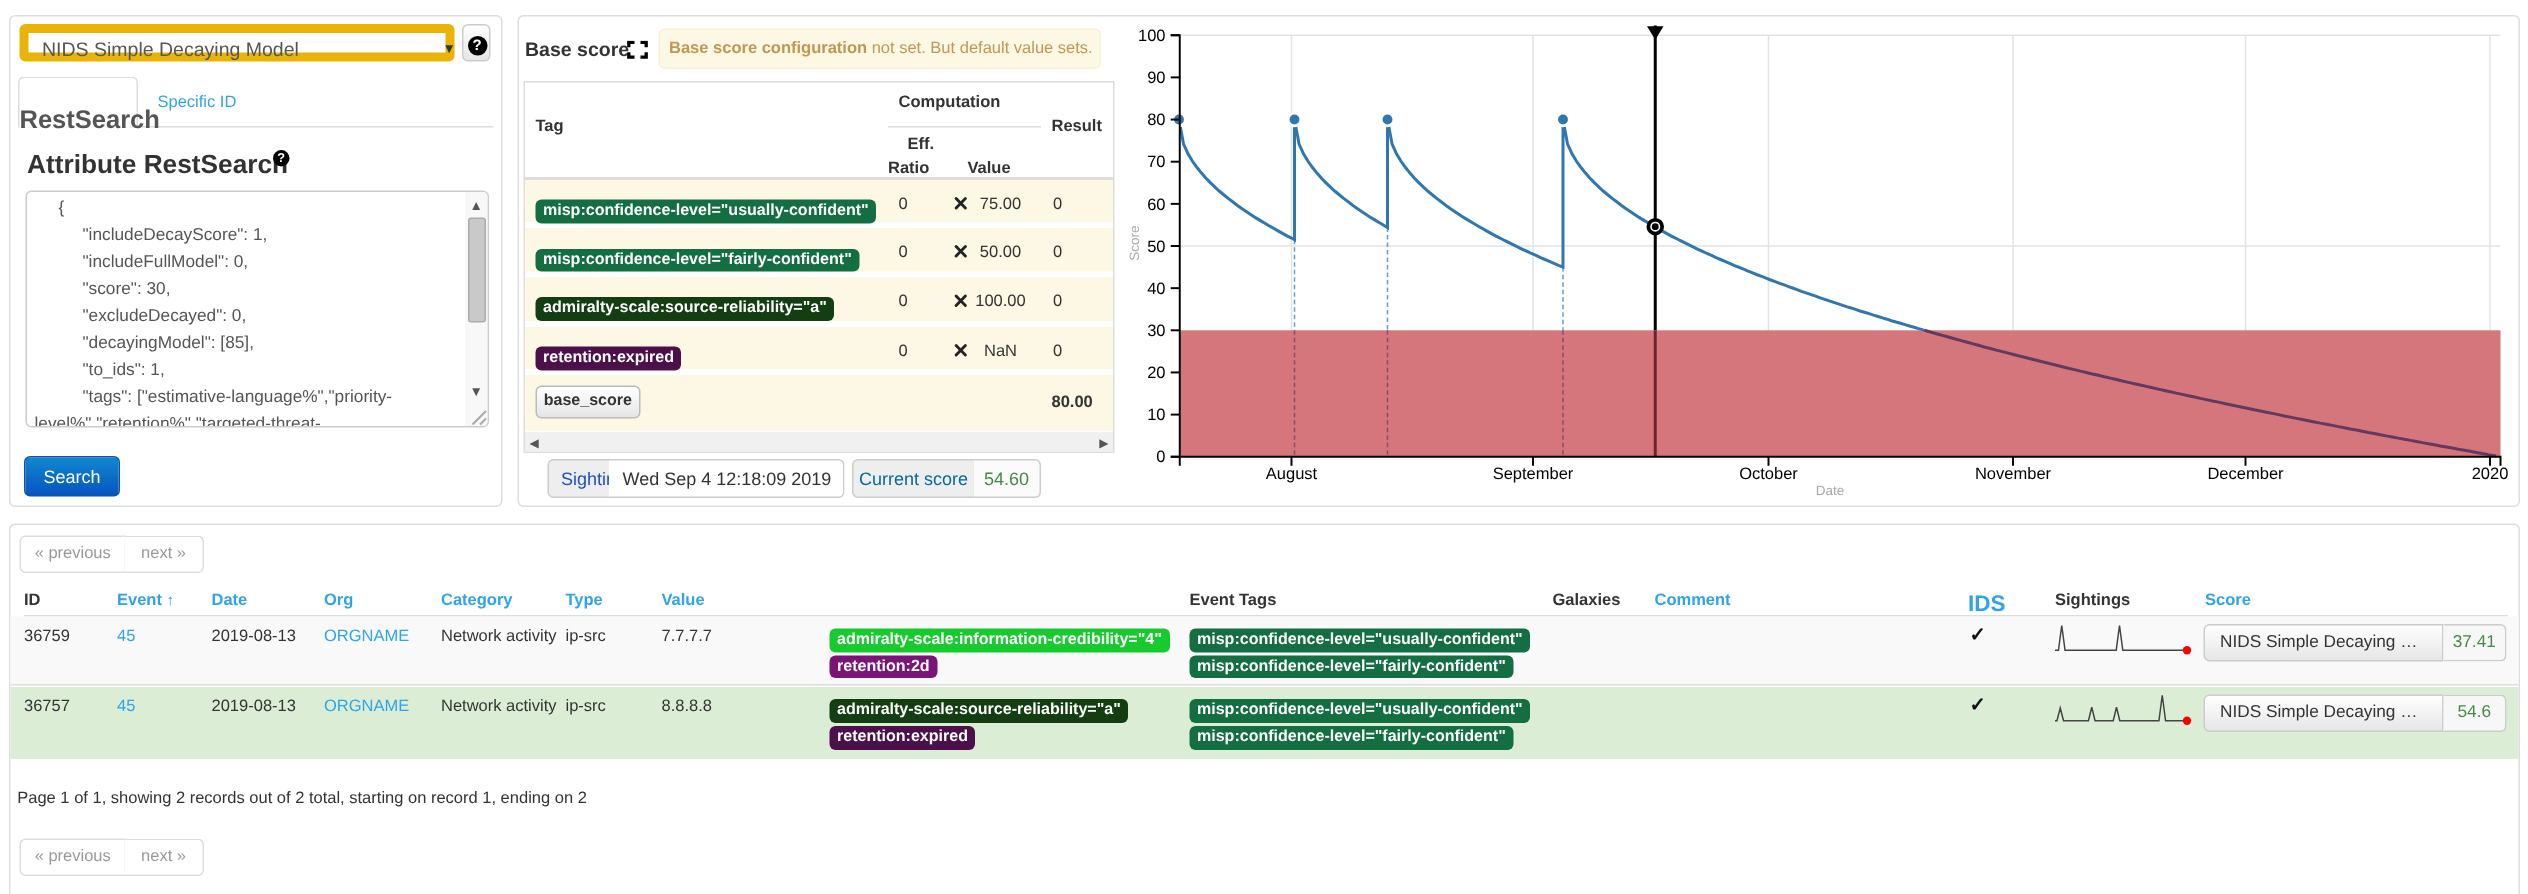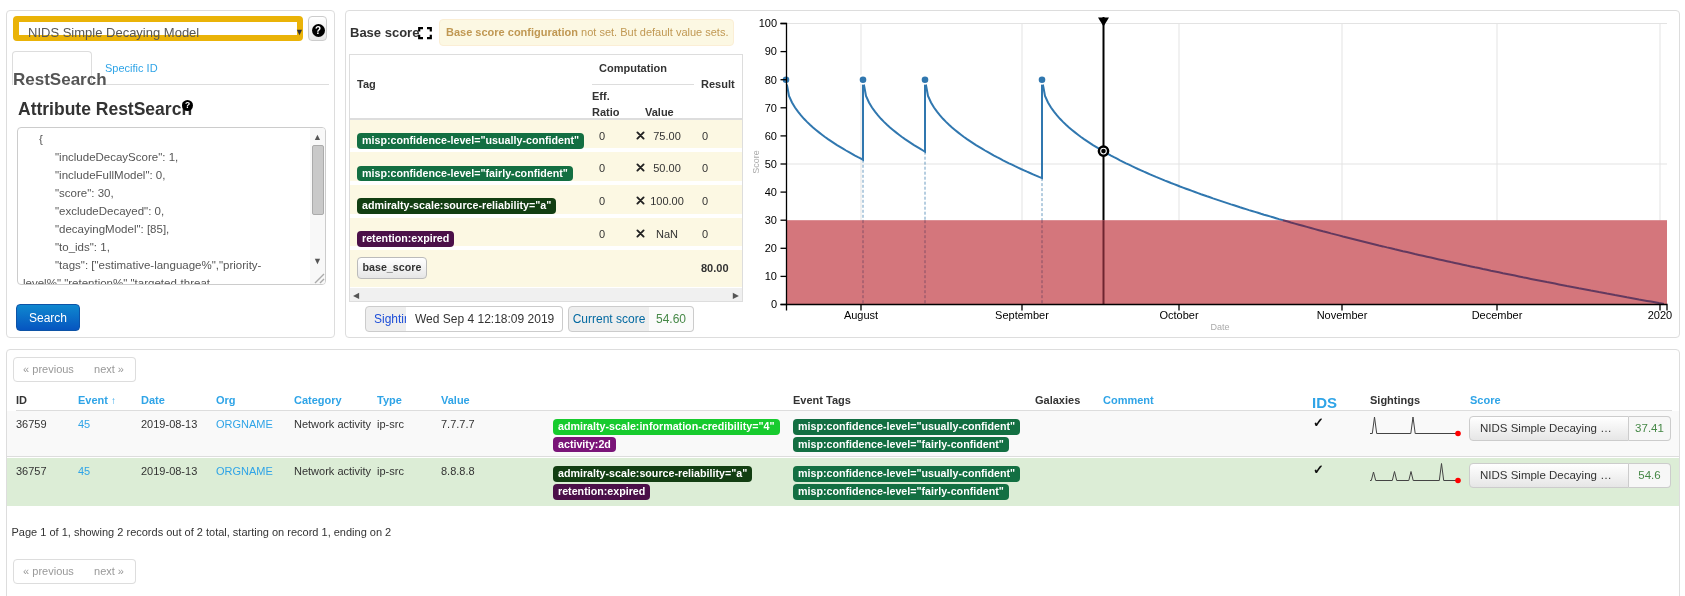--- a/index.html
+++ b/index.html
@@ -50,21 +50,21 @@
 <div class="panel" style="left:345px;top:10px;width:1335px;height:328px"></div>
 <div class="abs" style="left:350px;top:24.5px;font-size:13px;font-weight:bold;color:#333;">Base score</div>
 <svg class="abs" style="left:418px;top:27px" width="14" height="13">
       <path d="M1.2,4.5 V1.2 H5 M9,1.2 H12.8 V4.5 M12.8,7.8 V11.1 H9 M5,11.1 H1.2 V7.8" fill="none" stroke="#000" stroke-width="2.2"></path>
     </svg>
 <div class="abs" style="left:439px;top:19px;width:295px;height:27px;background:#fcf8e3;border:1px solid #fbeed5;border-radius:4px;color:#c09853;font-size:11px;line-height:25px;padding-left:6px;"><b>Base score configuration</b> not set. But default value sets.</div>
 <div class="abs" style="left:349px;top:54px;width:394px;height:248px;border:1px solid #ddd;background:#fff;"></div>
 <div class="abs" style="left:357px;top:78px;font-size:11px;font-weight:bold;color:#333;">Tag</div>
 <div class="abs" style="left:599px;top:62px;width:68px;text-align:center;font-size:11px;font-weight:bold;color:#333;">Computation</div>
 <div class="abs" style="left:592px;top:84px;width:102px;height:1px;background:#ddd;"></div>
-<div class="abs" style="left:592px;top:89.5px;font-size:11px;font-weight:bold;color:#333;">Eff.</div>
+<div class="abs" style="left:605px;top:89.5px;font-size:11px;font-weight:bold;color:#333;">Eff.</div>
 <div class="abs" style="left:592px;top:105.5px;font-size:11px;font-weight:bold;color:#333;">Ratio</div>
 <div class="abs" style="left:645px;top:105.5px;font-size:11px;font-weight:bold;color:#333;">Value</div>
 <div class="abs" style="left:701px;top:78px;font-size:11px;font-weight:bold;color:#333;">Result</div>
 <div class="abs" style="left:350px;top:117.5px;width:392px;height:2px;background:#ddd;"></div>
 <div class="abs" style="left:350px;top:119.5px;width:392px;height:30.7px;background:#fcf8e3;border-bottom:2px solid #fff;"></div>
 <div class="abs" style="left:357px;top:130.0px;"><span style="display:inline-block;background:#136f42;color:#fff;font-size:10.7px;font-weight:bold;padding:0 5px;border-radius:4px;line-height:15.5px;height:15.5px;white-space:nowrap">misp:confidence-level="usually-confident"</span></div>
 <div class="abs" style="left:596px;top:129.5px;width:12px;text-align:center;font-size:11px;color:#333;">0</div>
 <svg class="abs" style="left:636px;top:130.5px" width="9" height="9">
       <path d="M1.4,1.4 L7.6,7.6 M7.6,1.4 L1.4,7.6" stroke="#222" stroke-width="1.9" stroke-linecap="round"></path>
     </svg>
@@ -192,21 +192,21 @@
 <div class="abs" style="left:7px;top:411px;width:1672px;height:45.5px;background:#f9f9f9;border-bottom:1px solid #ddd;"></div>
 <div class="abs" style="left:7px;top:457.5px;width:1672px;height:48px;background:#dcedd6;"></div>
 <div class="abs" style="left:16px;top:417.5px;font-size:11px;color:#333;">36759</div>
 <div class="abs" style="left:78px;top:417.5px;font-size:11px;color:#2fa4e7;">45</div>
 <div class="abs" style="left:141px;top:417.5px;font-size:11px;color:#333;">2019-08-13</div>
 <div class="abs" style="left:216px;top:417.5px;font-size:11px;color:#2fa4e7;">ORGNAME</div>
 <div class="abs" style="left:294px;top:417.5px;font-size:11px;color:#333;">Network activity</div>
 <div class="abs" style="left:377px;top:417.5px;font-size:11px;color:#333;">ip-src</div>
 <div class="abs" style="left:441px;top:417.5px;font-size:11px;color:#333;">7.7.7.7</div>
 <div class="abs" style="left:553px;top:416px;"><span style="display:inline-block;background:#17cb2e;color:#fff;font-size:10.7px;font-weight:bold;padding:0 5px;border-radius:4px;line-height:15.5px;height:15.5px;white-space:nowrap">admiralty-scale:information-credibility="4"</span></div>
-<div class="abs" style="left:553px;top:433.5px;"><span style="display:inline-block;background:#7a1578;color:#fff;font-size:10.7px;font-weight:bold;padding:0 5px;border-radius:4px;line-height:15.5px;height:15.5px;white-space:nowrap">activity:2d</span></div>
+<div class="abs" style="left:553px;top:433.5px;"><span style="display:inline-block;background:#7a1578;color:#fff;font-size:10.7px;font-weight:bold;padding:0 5px;border-radius:4px;line-height:15.5px;height:15.5px;white-space:nowrap">retention:2d</span></div>
 <div class="abs" style="left:793px;top:416px;"><span style="display:inline-block;background:#136f42;color:#fff;font-size:10.7px;font-weight:bold;padding:0 5px;border-radius:4px;line-height:15.5px;height:15.5px;white-space:nowrap">misp:confidence-level="usually-confident"</span></div>
 <div class="abs" style="left:793px;top:433.5px;"><span style="display:inline-block;background:#136f42;color:#fff;font-size:10.7px;font-weight:bold;padding:0 5px;border-radius:4px;line-height:15.5px;height:15.5px;white-space:nowrap">misp:confidence-level="fairly-confident"</span></div>
 <div class="abs" style="left:1313px;top:415px;font-size:13px;font-weight:bold;color:#111;">✓</div>
 <svg style="position:absolute;left:1369px;top:414px" width="94" height="24">
       <polyline points="1.0,19.5 3.3,19.5 5.5,3.0 7.7,19.5 41.8,19.5 44.0,3.0 46.2,19.5 89.0,19.5" fill="none" stroke="#444" stroke-width="1"></polyline>
       <circle cx="89" cy="19.5" r="2.8" fill="red"></circle>
     </svg>
 <div class="abs graybtn" style="left:1469px;top:416px;width:160px;height:25px;border-radius:4px 0 0 4px;font-size:11.5px;color:#333;line-height:23px;padding-left:10px;">NIDS Simple Decaying …</div>
 <div class="abs" style="left:1629px;top:416px;width:42px;height:25px;border:1px solid #ccc;border-left:none;border-radius:0 4px 4px 0;background:#f7f7f7;font-size:11.5px;color:#468847;line-height:23px;text-align:center;">37.41</div>
 <div class="abs" style="left:16px;top:464.5px;font-size:11px;color:#333;">36757</div>

